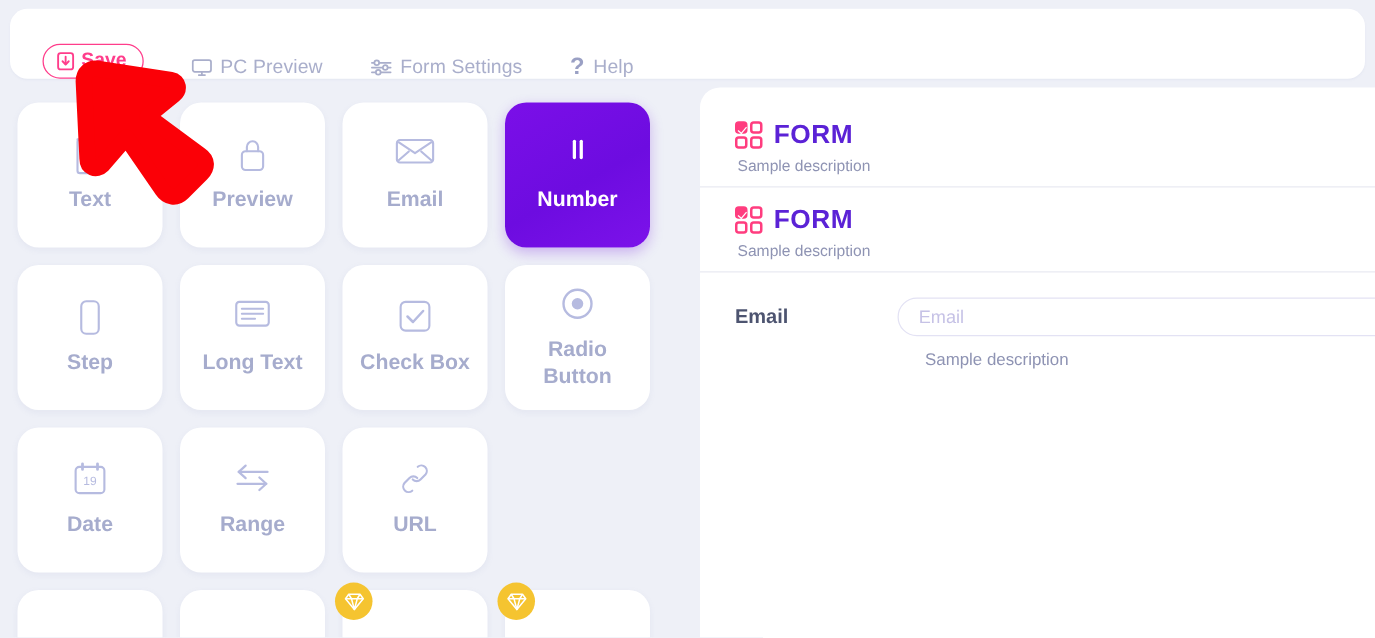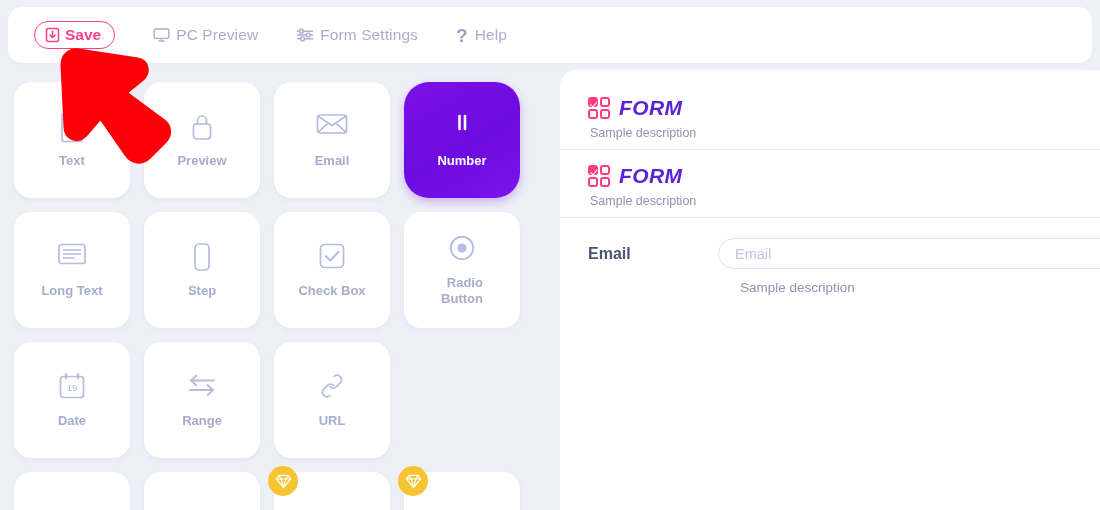--- a/index.html
+++ b/index.html
@@ -19,21 +19,21 @@
   
   #topbar {
     position: absolute;
     left: 8px;
     top: 7px;
     width: 1084px;
     height: 56px;
     background: #ffffff;
     border-radius: 14px;
     display: flex;
-    align-items: center;
+    align-items: flex-end;
     padding-left: 26px;
     gap: 22px;
     box-shadow: 0 1px 2px rgba(120,130,180,.07);
   }
 
   .tb-item {
     display: flex;
     align-items: center;
     gap: 6px;
     font-size: 15.5px;
@@ -92,42 +92,41 @@
     display: flex;
     flex-direction: column;
     align-items: center;
     justify-content: center;
     gap: 9px;
     box-shadow: 0 2px 5px rgba(130,140,190,.09);
     position: relative;
   }
 
   .pcard .plabel {
-    font-size: 13px;
+    font-size: 17px;
     color: #a6accd;
     font-weight: 600;
-    text-align: right;
+    text-align: center;
     line-height: 1.22;
     max-width: 96px;
   }
 
   .pcard .picon {
     width: 32px;
     height: 32px;
     display: flex;
     align-items: flex-start;
     justify-content: center;
     color: #b6bbe0;
   }
   .pcard .picon svg { display: block; overflow: visible; }
 
   .pcard.selected {
     background: linear-gradient(150deg, #7b0fe8 0%, #6d0ce0 55%, #7c12ea 100%);
     box-shadow: 0 4px 10px rgba(110,20,220,.28);
-    border-radius: 25px;
   }
   .pcard.selected .plabel { color: #ffffff; font-weight: 700; }
   .pcard.selected .picon { color: #ffffff; }
 
   .pro-badge {
     position: absolute;
     left: -6px;
     top: -6px;
     width: 30px;
     height: 30px;
@@ -153,21 +152,20 @@
     padding: 26px 0 0 28px;
     overflow: hidden;
   }
 
   .form-head { padding-right: 0; }
 
   .form-title-row {
     display: flex;
     align-items: center;
     gap: 9px;
-    font-style: italic;
   }
 
   .logo-grid {
     width: 22px;
     height: 22px;
     display: grid;
     grid-template-columns: 10px 10px;
     grid-template-rows: 10px 10px;
     gap: 2px;
   }
@@ -354,35 +352,35 @@
         </svg>
       </span>
       <span class="plabel">Number</span>
     </div>
   </div>
 
   <div class="prow">
 
     <div class="pcard">
       <span class="picon">
+        <svg width="22" height="30" viewBox="0 0 22 30" fill="none" stroke="currentColor" stroke-width="1.7">
+          <rect x="4" y="2" width="14" height="26" rx="4"></rect>
+        </svg>
+      </span>
+      <span class="plabel">Step</span>
+    </div>
+
+    <div class="pcard">
+      <span class="picon">
         <svg width="30" height="24" viewBox="0 0 30 24" fill="none" stroke="currentColor" stroke-width="1.7">
           <rect x="2" y="2.5" width="26" height="19" rx="2.5"></rect>
           <path d="M6.5 8 H23.5 M6.5 12 H23.5 M6.5 16 H17" stroke-linecap="round"></path>
         </svg>
       </span>
       <span class="plabel">Long Text</span>
-    </div>
-
-    <div class="pcard">
-      <span class="picon">
-        <svg width="22" height="30" viewBox="0 0 22 30" fill="none" stroke="currentColor" stroke-width="1.7">
-          <rect x="4" y="2" width="14" height="26" rx="4"></rect>
-        </svg>
-      </span>
-      <span class="plabel">Step</span>
     </div>
 
     <div class="pcard">
       <span class="picon">
         <svg width="28" height="28" viewBox="0 0 28 28" fill="none" stroke="currentColor" stroke-width="1.7">
           <rect x="2.5" y="2.5" width="23" height="23" rx="4"></rect>
           <path d="M8 14.2 L12.4 18.6 L20.5 9.8" stroke-linecap="round" stroke-linejoin="round" stroke-width="2"></path>
         </svg>
       </span>
       <span class="plabel">Check Box</span>

